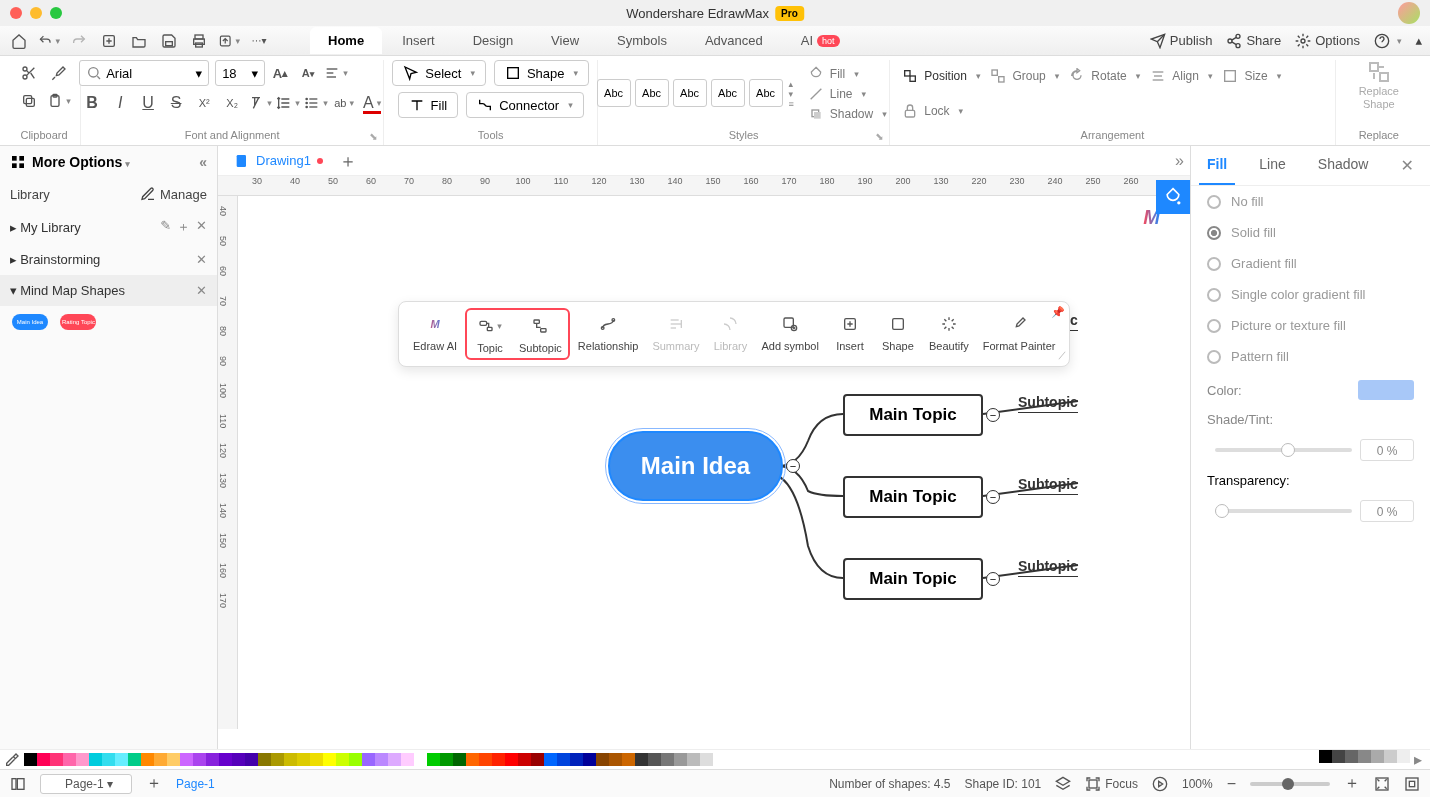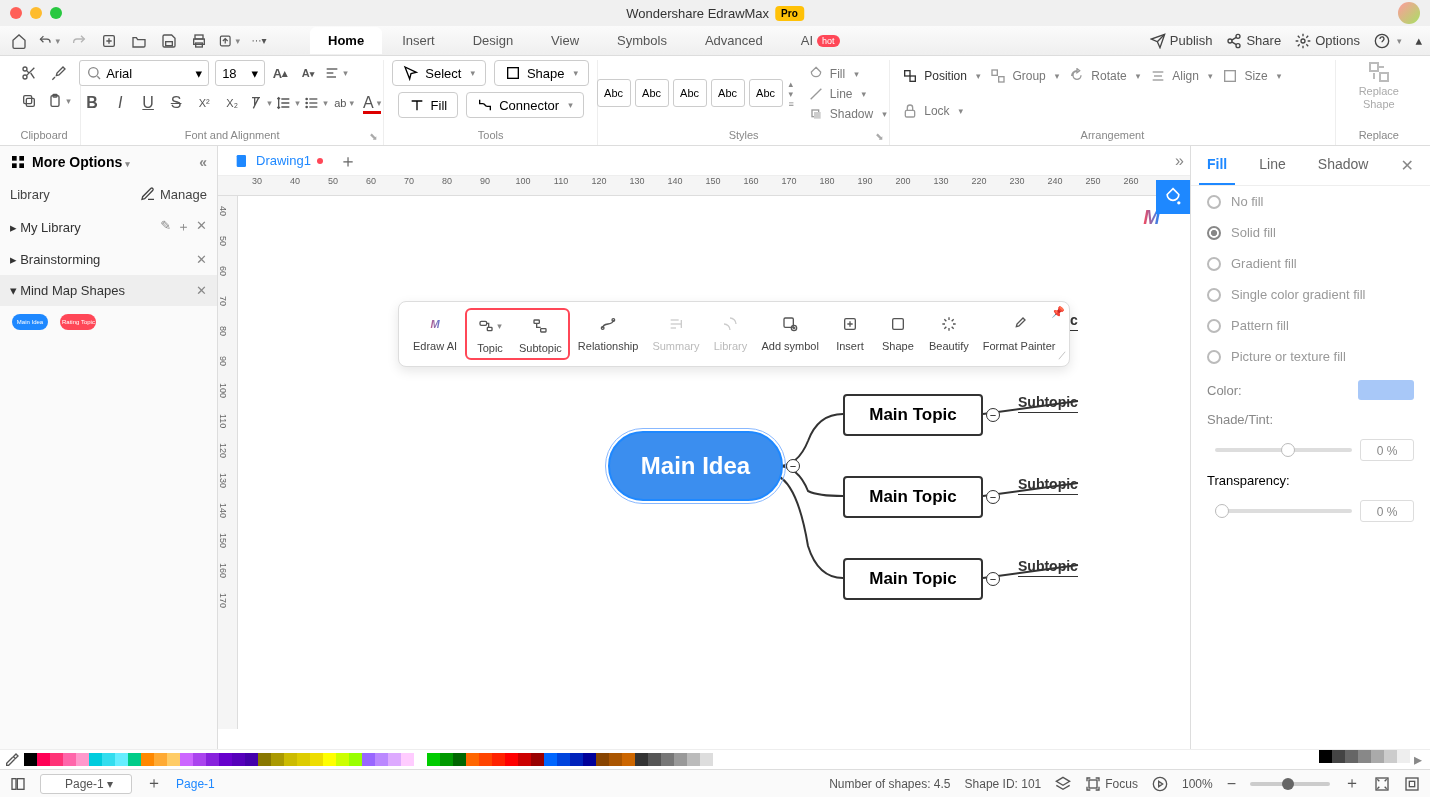--- a/index.html
+++ b/index.html
@@ -698,25 +698,25 @@
     <div class="fill-opt">
         <div class="radio"></div>
         <span>Gradient fill</span>
       </div>
     <div class="fill-opt">
         <div class="radio"></div>
         <span>Single color gradient fill</span>
       </div>
     <div class="fill-opt">
         <div class="radio"></div>
-        <span>Pattern fill</span>
+        <span>Picture or texture fill</span>
       </div>
     <div class="fill-opt">
         <div class="radio"></div>
-        <span>Picture or texture fill</span>
+        <span>Pattern fill</span>
       </div>
     <div class="prop-row">
         <span>Color:</span>
         <div class="color-swatch-big"></div>
       </div>
     <div style="padding:4px 16px;font-size:13px;color:#888">Shade/Tint:</div>
     <div class="prop-row">
         <div class="slider">
           <div class="thumb" style="left:48%"></div>
         </div>

